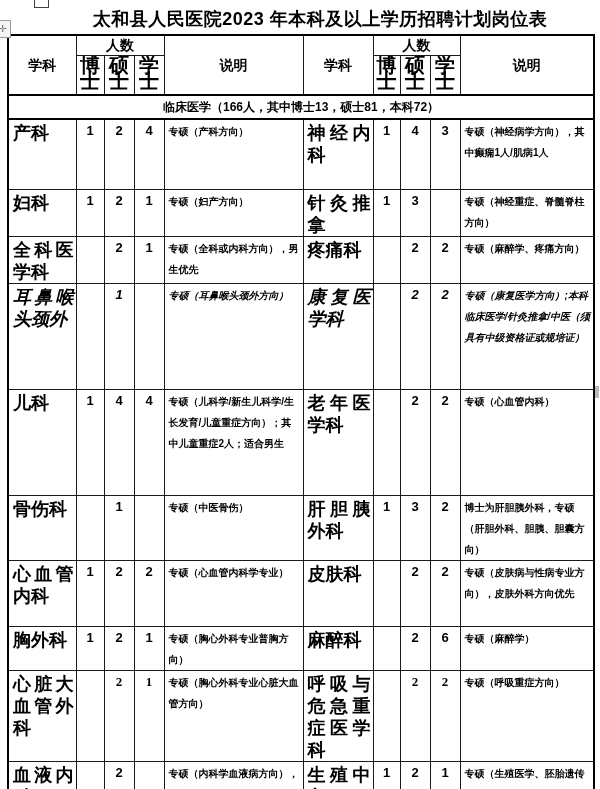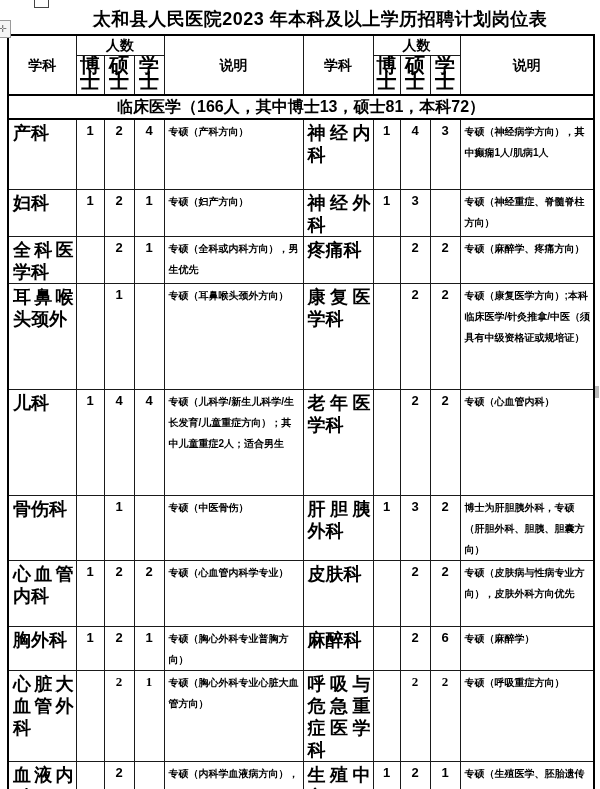--- a/index.html
+++ b/index.html
@@ -65,21 +65,21 @@
     display: inline-block;
     width: 1.05em;
     word-break: break-all;
     line-height: 16px;
     font-size: 20px;
   }
   tr.section-row td {
     height: 24px;
     text-align: center;
     vertical-align: middle;
-    font-size: 16px;
+    font-size: 12px;
     border-bottom: 2px solid #000;
   }
   td.td-subject {
     font-size: 18px;
     line-height: 22px;
     vertical-align: top;
     padding: 2px 2px 0 4px;
     text-align: justify;
     word-break: break-all;
   }
@@ -152,39 +152,39 @@
         <td class="td-num">4</td>
         <td class="td-num">3</td>
         <td class="td-note">专硕（神经病学方向），其中癫痫1人/肌病1人</td>
       </tr>
       <tr style="height: 42px;">
         <td class="td-subject">妇科</td>
         <td class="td-num">1</td>
         <td class="td-num">2</td>
         <td class="td-num">1</td>
         <td class="td-note">专硕（妇产方向）</td>
-        <td class="td-subject">神经外科</td>
+        <td class="td-subject">针灸推拿</td>
         <td class="td-num">1</td>
         <td class="td-num">3</td>
         <td class="td-num"></td>
         <td class="td-note">专硕（神经重症、脊髓脊柱方向）</td>
       </tr>
       <tr style="height: 40px;">
         <td class="td-subject">全科医学科</td>
         <td class="td-num"></td>
         <td class="td-num">2</td>
         <td class="td-num">1</td>
         <td class="td-note">专硕（全科或内科方向），男生优先</td>
         <td class="td-subject">疼痛科</td>
         <td class="td-num"></td>
         <td class="td-num">2</td>
         <td class="td-num">2</td>
         <td class="td-note">专硕（麻醉学、疼痛方向）</td>
       </tr>
-      <tr style="height: 106px;">
+      <tr style="height: 106px; font-style: italic;">
         <td class="td-subject">耳鼻喉头颈外</td>
         <td class="td-num"></td>
         <td class="td-num">1</td>
         <td class="td-num"></td>
         <td class="td-note">专硕（耳鼻喉头颈外方向）</td>
         <td class="td-subject">康复医学科</td>
         <td class="td-num"></td>
         <td class="td-num">2</td>
         <td class="td-num">2</td>
         <td class="td-note">专硕（康复医学方向）;本科临床医学/针灸推拿/中医（须具有中级资格证或规培证）</td>

